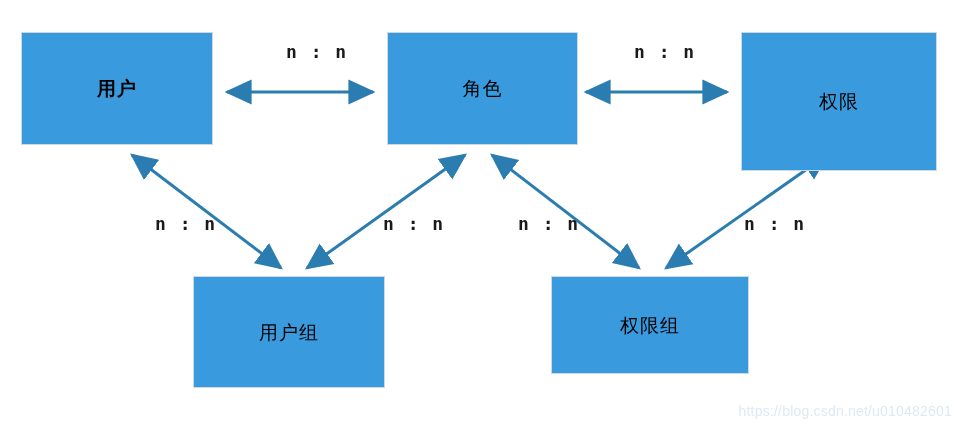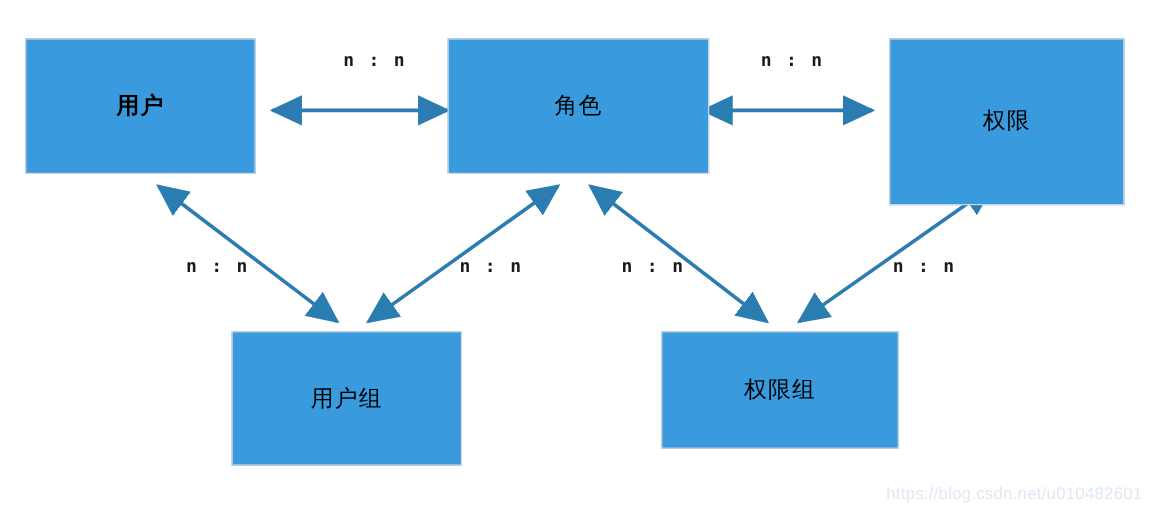--- a/index.html
+++ b/index.html
@@ -32,21 +32,21 @@
     z-index: 3;
   }
   .node-label {
     display: block;
     line-height: 1;
   }
   .edge-label {
     position: absolute;
     color: #1a1a1a;
     font-family: "DejaVu Sans Mono", "Liberation Mono", monospace;
-    font-size: 15px;
+    font-size: 18px;
     font-weight: bold;
     letter-spacing: 1.5px;
     white-space: nowrap;
     z-index: 4;
     text-align: right;
   }
   #edges {
     position: absolute;
     left: 0;
     top: 0;
@@ -104,21 +104,21 @@
 
     <g>
       <line x1="827" y1="155" x2="666" y2="268" stroke="#2b7cb0" stroke-width="3" marker-start="url(#ah-start)" marker-end="url(#ah-end)"></line>
     </g>
   </svg>
 
   <div class="node" style="left:21px; top:32px; width:192px; height:113px;font-weight:bold;">
     <span class="node-label">用户</span>
   </div>
 
-  <div class="node" style="left:373px; top:32px; width:218px; height:113px;">
+  <div class="node" style="left:387px; top:32px; width:191px; height:113px;">
     <span class="node-label">角色</span>
   </div>
 
   <div class="node" style="left:741px; top:32px; width:196px; height:139px;">
     <span class="node-label">权限</span>
   </div>
 
   <div class="node" style="left:193px; top:276px; width:192px; height:112px;">
     <span class="node-label">用户组</span>
   </div>

